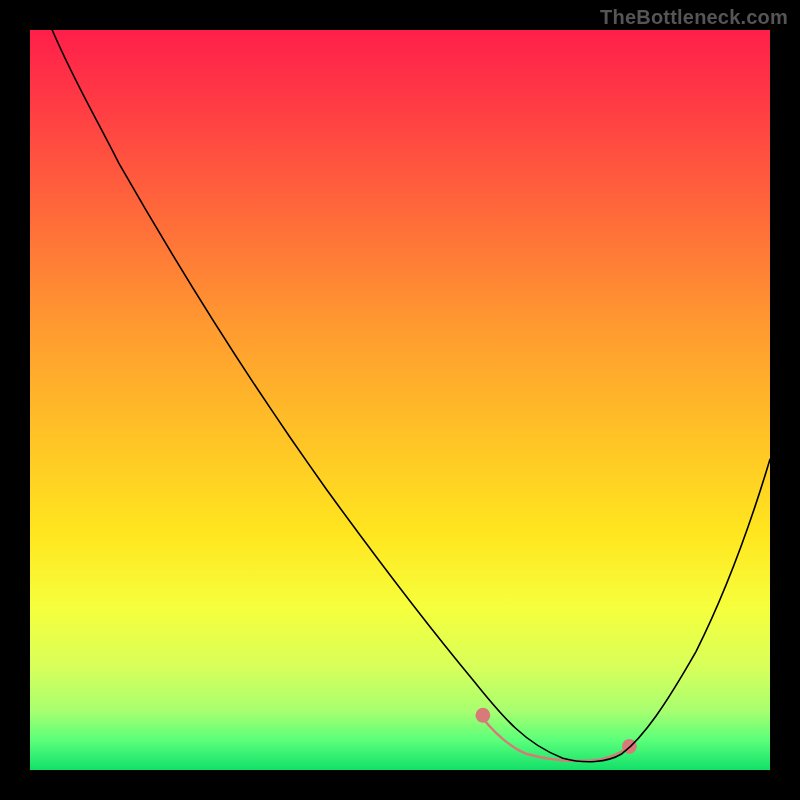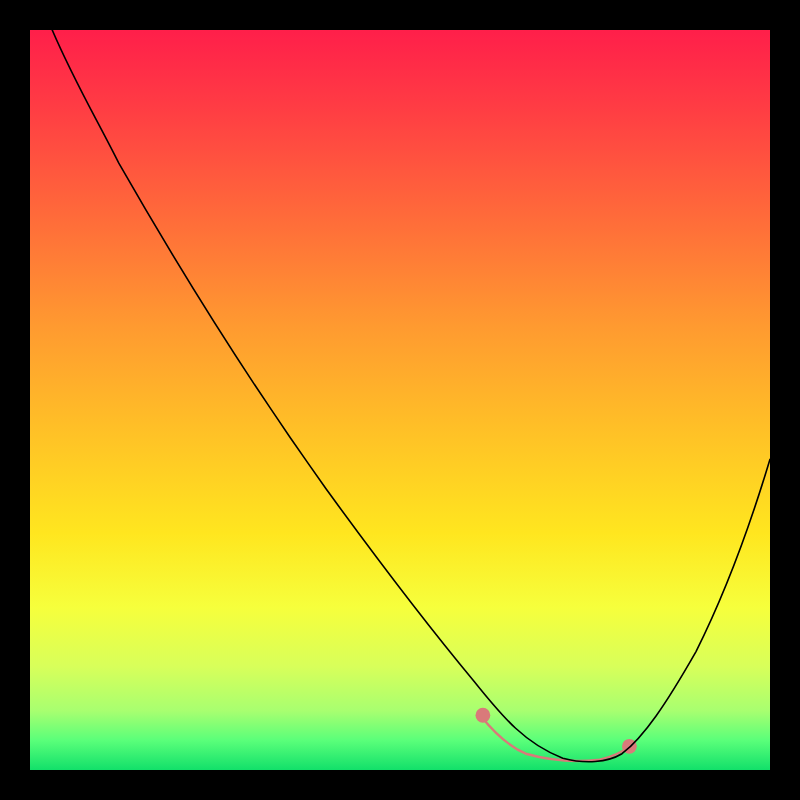--- a/index.html
+++ b/index.html
@@ -64,20 +64,21 @@
     width: 100%;
     height: 100%;
     z-index: 10;
   }
 </style>
 </head>
 <body>
 
 <div class="outer">
 
+  <div class="watermark">TheBottleneck.com</div>
 
   <div class="plot">
     <div class="gradient"></div>
 
     <svg class="curve" viewBox="0 0 100 100" preserveAspectRatio="none">
 
       <path d="M 61 92.8
                Q 64 96.5 67 97.8
                Q 72 99.2 77 98.6
                Q 79.5 98 81 96.8" fill="none" stroke="#d97a7a" stroke-width="2.4" stroke-linecap="round" stroke-linejoin="round" vector-effect="non-scaling-stroke"></path>

